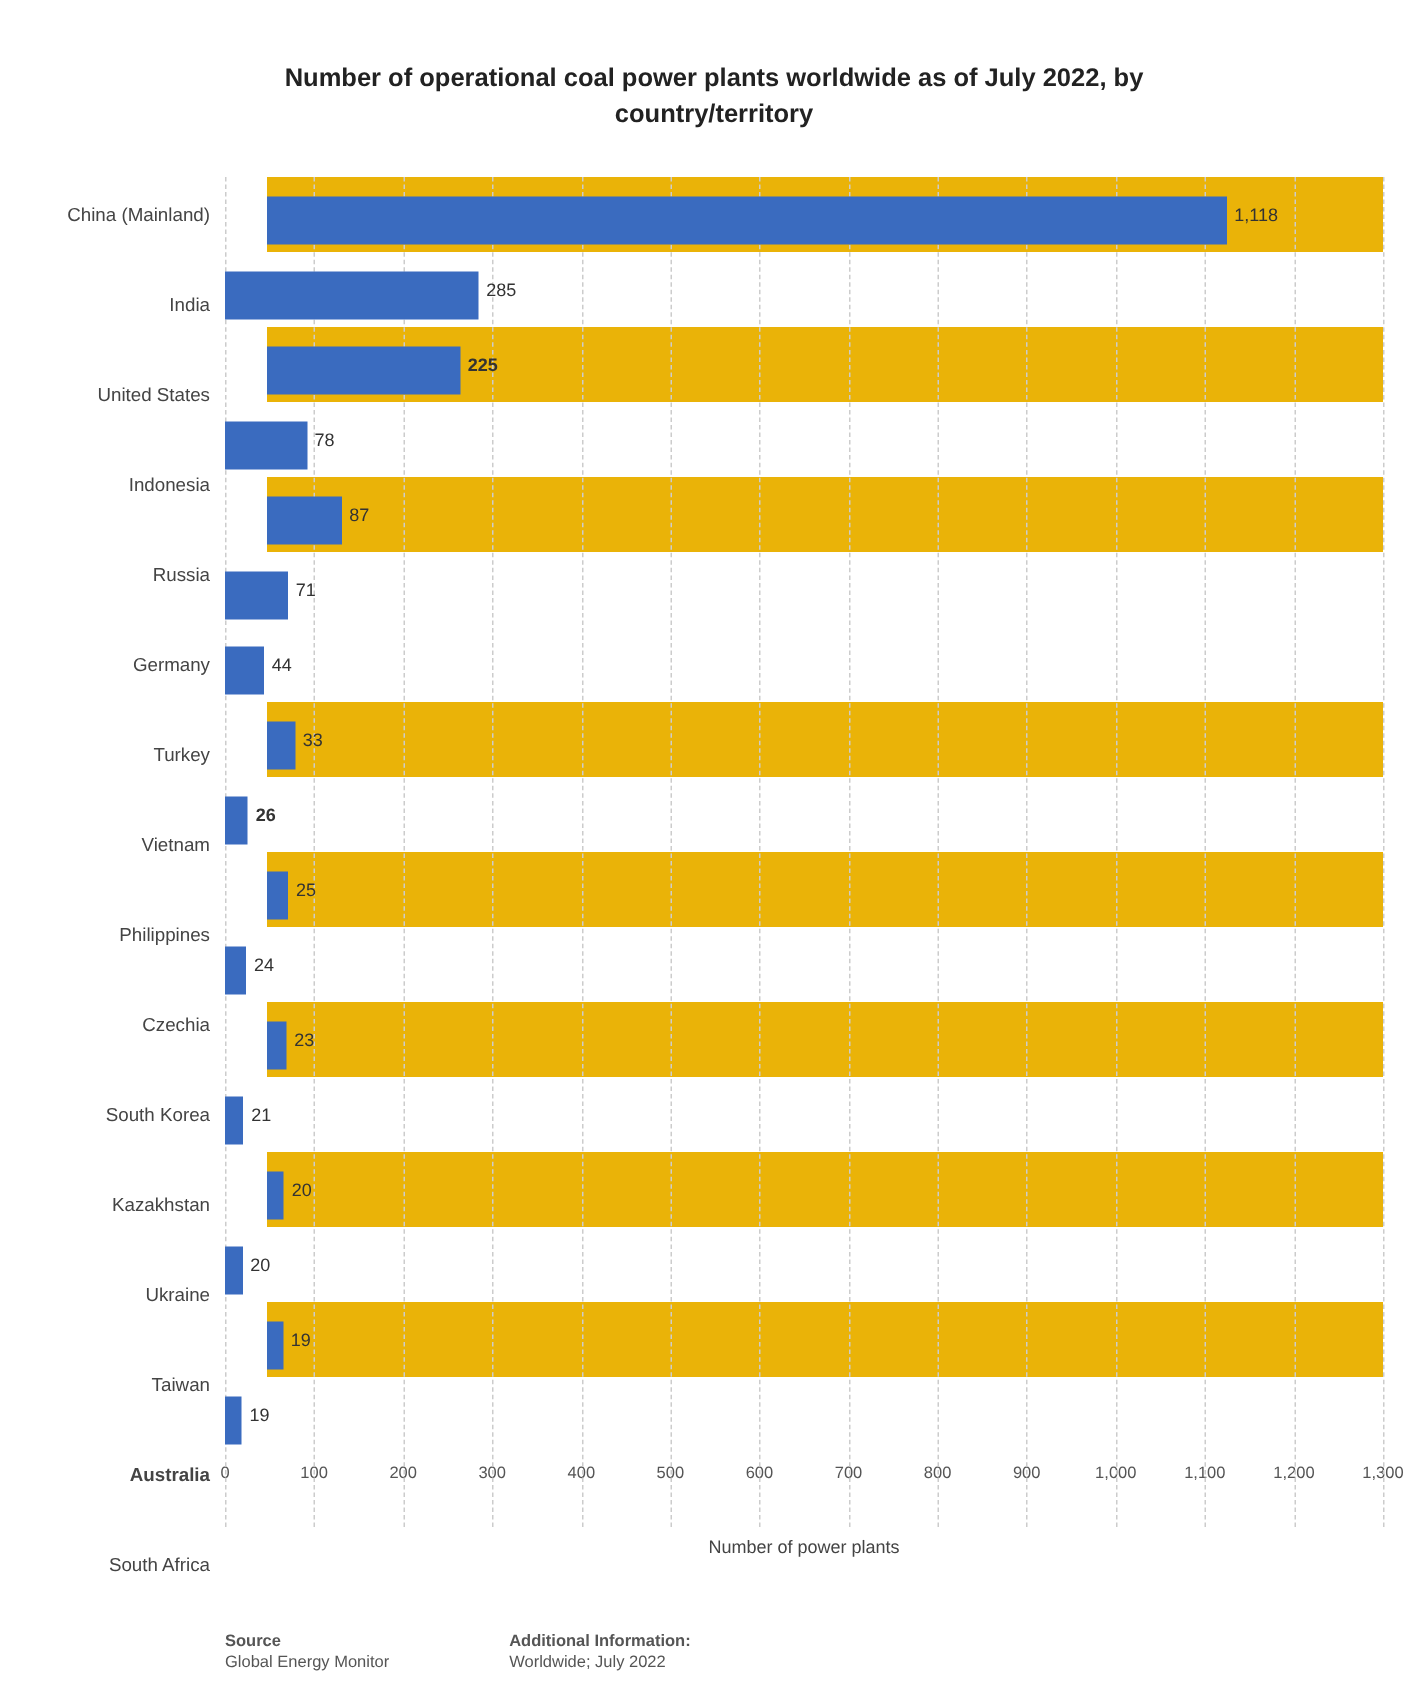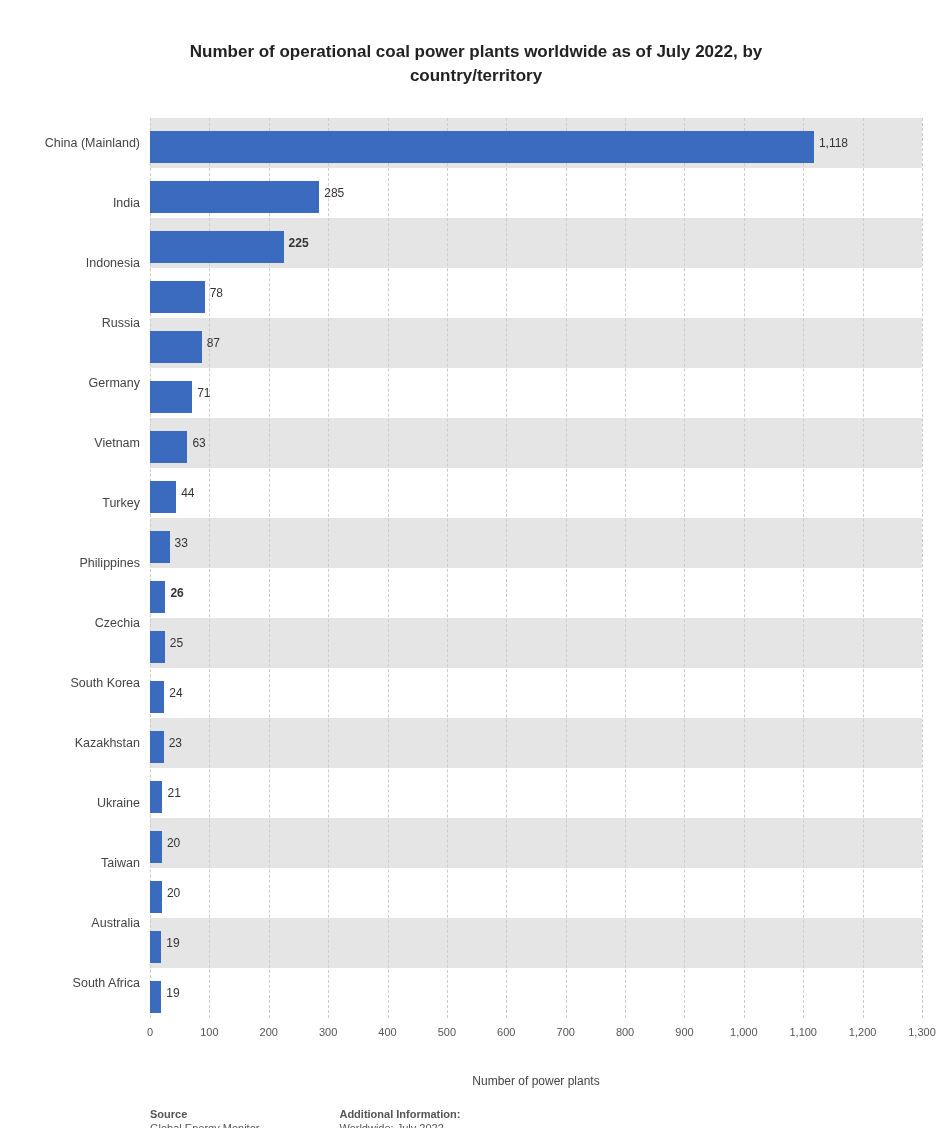--- a/index.html
+++ b/index.html
@@ -103,51 +103,53 @@
       font-size: 11px;
       color: #555;
       gap: 80px;
       padding-left: 120px;
     }
     .footer-section .footer-heading {
       font-weight: bold;
       margin-bottom: 2px;
     }
     .stripe-even {
-      background: #e5e5e5;
+      background: #eab308;
+      margin-left: 28px;
     }
     .stripe-odd {
       background: #fff;
     }
   </style>
 </head>
 <body>
 
 <div class="chart-container">
   <div class="chart-title">
     <span>Number of operational coal power plants worldwide as of July 2022, by</span><br>
     <span>country/territory</span>
   </div>
 
   <div class="chart-area">
     <div class="y-axis-labels" id="y-labels">
         <div class="y-label" style="height: 50px;">China (Mainland)</div>
         <div class="y-label" style="height: 50px;">India</div>
+        <div class="y-label" style="height: 50px;">United States</div>
         <div class="y-label" style="height: 50px;">Indonesia</div>
         <div class="y-label" style="height: 50px;">Russia</div>
         <div class="y-label" style="height: 50px;">Germany</div>
+        <div class="y-label" style="height: 50px;">Turkey</div>
         <div class="y-label" style="height: 50px;">Vietnam</div>
-        <div class="y-label" style="height: 50px;">Turkey</div>
         <div class="y-label" style="height: 50px;">Philippines</div>
         <div class="y-label" style="height: 50px;">Czechia</div>
         <div class="y-label" style="height: 50px;">South Korea</div>
         <div class="y-label" style="height: 50px;">Kazakhstan</div>
         <div class="y-label" style="height: 50px;">Ukraine</div>
         <div class="y-label" style="height: 50px;">Taiwan</div>
-        <div class="y-label" style="height: 50px;">Australia</div>
+        <div class="y-label" style="height: 50px; font-weight: bold;">Australia</div>
         <div class="y-label" style="height: 50px;">South Africa</div>
       </div>
     <div class="bars-section" id="bars-section">
       <div class="grid-lines" id="grid-lines" style="height: 900px;">
           <div class="grid-line" style="left: 0%;"></div>
           <div class="grid-line" style="left: 7.69231%;"></div>
           <div class="grid-line" style="left: 15.3846%;"></div>
           <div class="grid-line" style="left: 23.0769%;"></div>
           <div class="grid-line" style="left: 30.7692%;"></div>
           <div class="grid-line" style="left: 38.4615%;"></div>
@@ -177,24 +179,20 @@
             <div class="bar" style="width: 7.07692%; height: 32px; background: rgb(58, 107, 191); margin-top: 9px; position: relative; z-index: 2;"></div>
             <span class="bar-value" style="position: absolute; left: 7.07692%; top: 50%; transform: translateY(-50%); margin-left: 5px; z-index: 3;">78</span>
           </div>
           <div class="bar-row stripe-even" style="height: 50px; position: relative;">
             <div class="bar" style="width: 6.69231%; height: 32px; background: rgb(58, 107, 191); margin-top: 9px; position: relative; z-index: 2;"></div>
             <span class="bar-value" style="position: absolute; left: 6.69231%; top: 50%; transform: translateY(-50%); margin-left: 5px; z-index: 3;">87</span>
           </div>
           <div class="bar-row stripe-odd" style="height: 50px; position: relative;">
             <div class="bar" style="width: 5.46154%; height: 32px; background: rgb(58, 107, 191); margin-top: 9px; position: relative; z-index: 2;"></div>
             <span class="bar-value" style="position: absolute; left: 5.46154%; top: 50%; transform: translateY(-50%); margin-left: 5px; z-index: 3;">71</span>
-          </div>
-          <div class="bar-row stripe-even" style="height: 50px; position: relative;">
-            <div class="bar" style="width: 4.84615%; height: 32px; background: rgb(58, 107, 191); margin-top: 9px; position: relative; z-index: 2;"></div>
-            <span class="bar-value" style="position: absolute; left: 4.84615%; top: 50%; transform: translateY(-50%); margin-left: 5px; z-index: 3;">63</span>
           </div>
           <div class="bar-row stripe-odd" style="height: 50px; position: relative;">
             <div class="bar" style="width: 3.38462%; height: 32px; background: rgb(58, 107, 191); margin-top: 9px; position: relative; z-index: 2;"></div>
             <span class="bar-value" style="position: absolute; left: 3.38462%; top: 50%; transform: translateY(-50%); margin-left: 5px; z-index: 3;">44</span>
           </div>
           <div class="bar-row stripe-even" style="height: 50px; position: relative;">
             <div class="bar" style="width: 2.53846%; height: 32px; background: rgb(58, 107, 191); margin-top: 9px; position: relative; z-index: 2;"></div>
             <span class="bar-value" style="position: absolute; left: 2.53846%; top: 50%; transform: translateY(-50%); margin-left: 5px; z-index: 3;">33</span>
           </div>
           <div class="bar-row stripe-odd" style="height: 50px; position: relative;">

